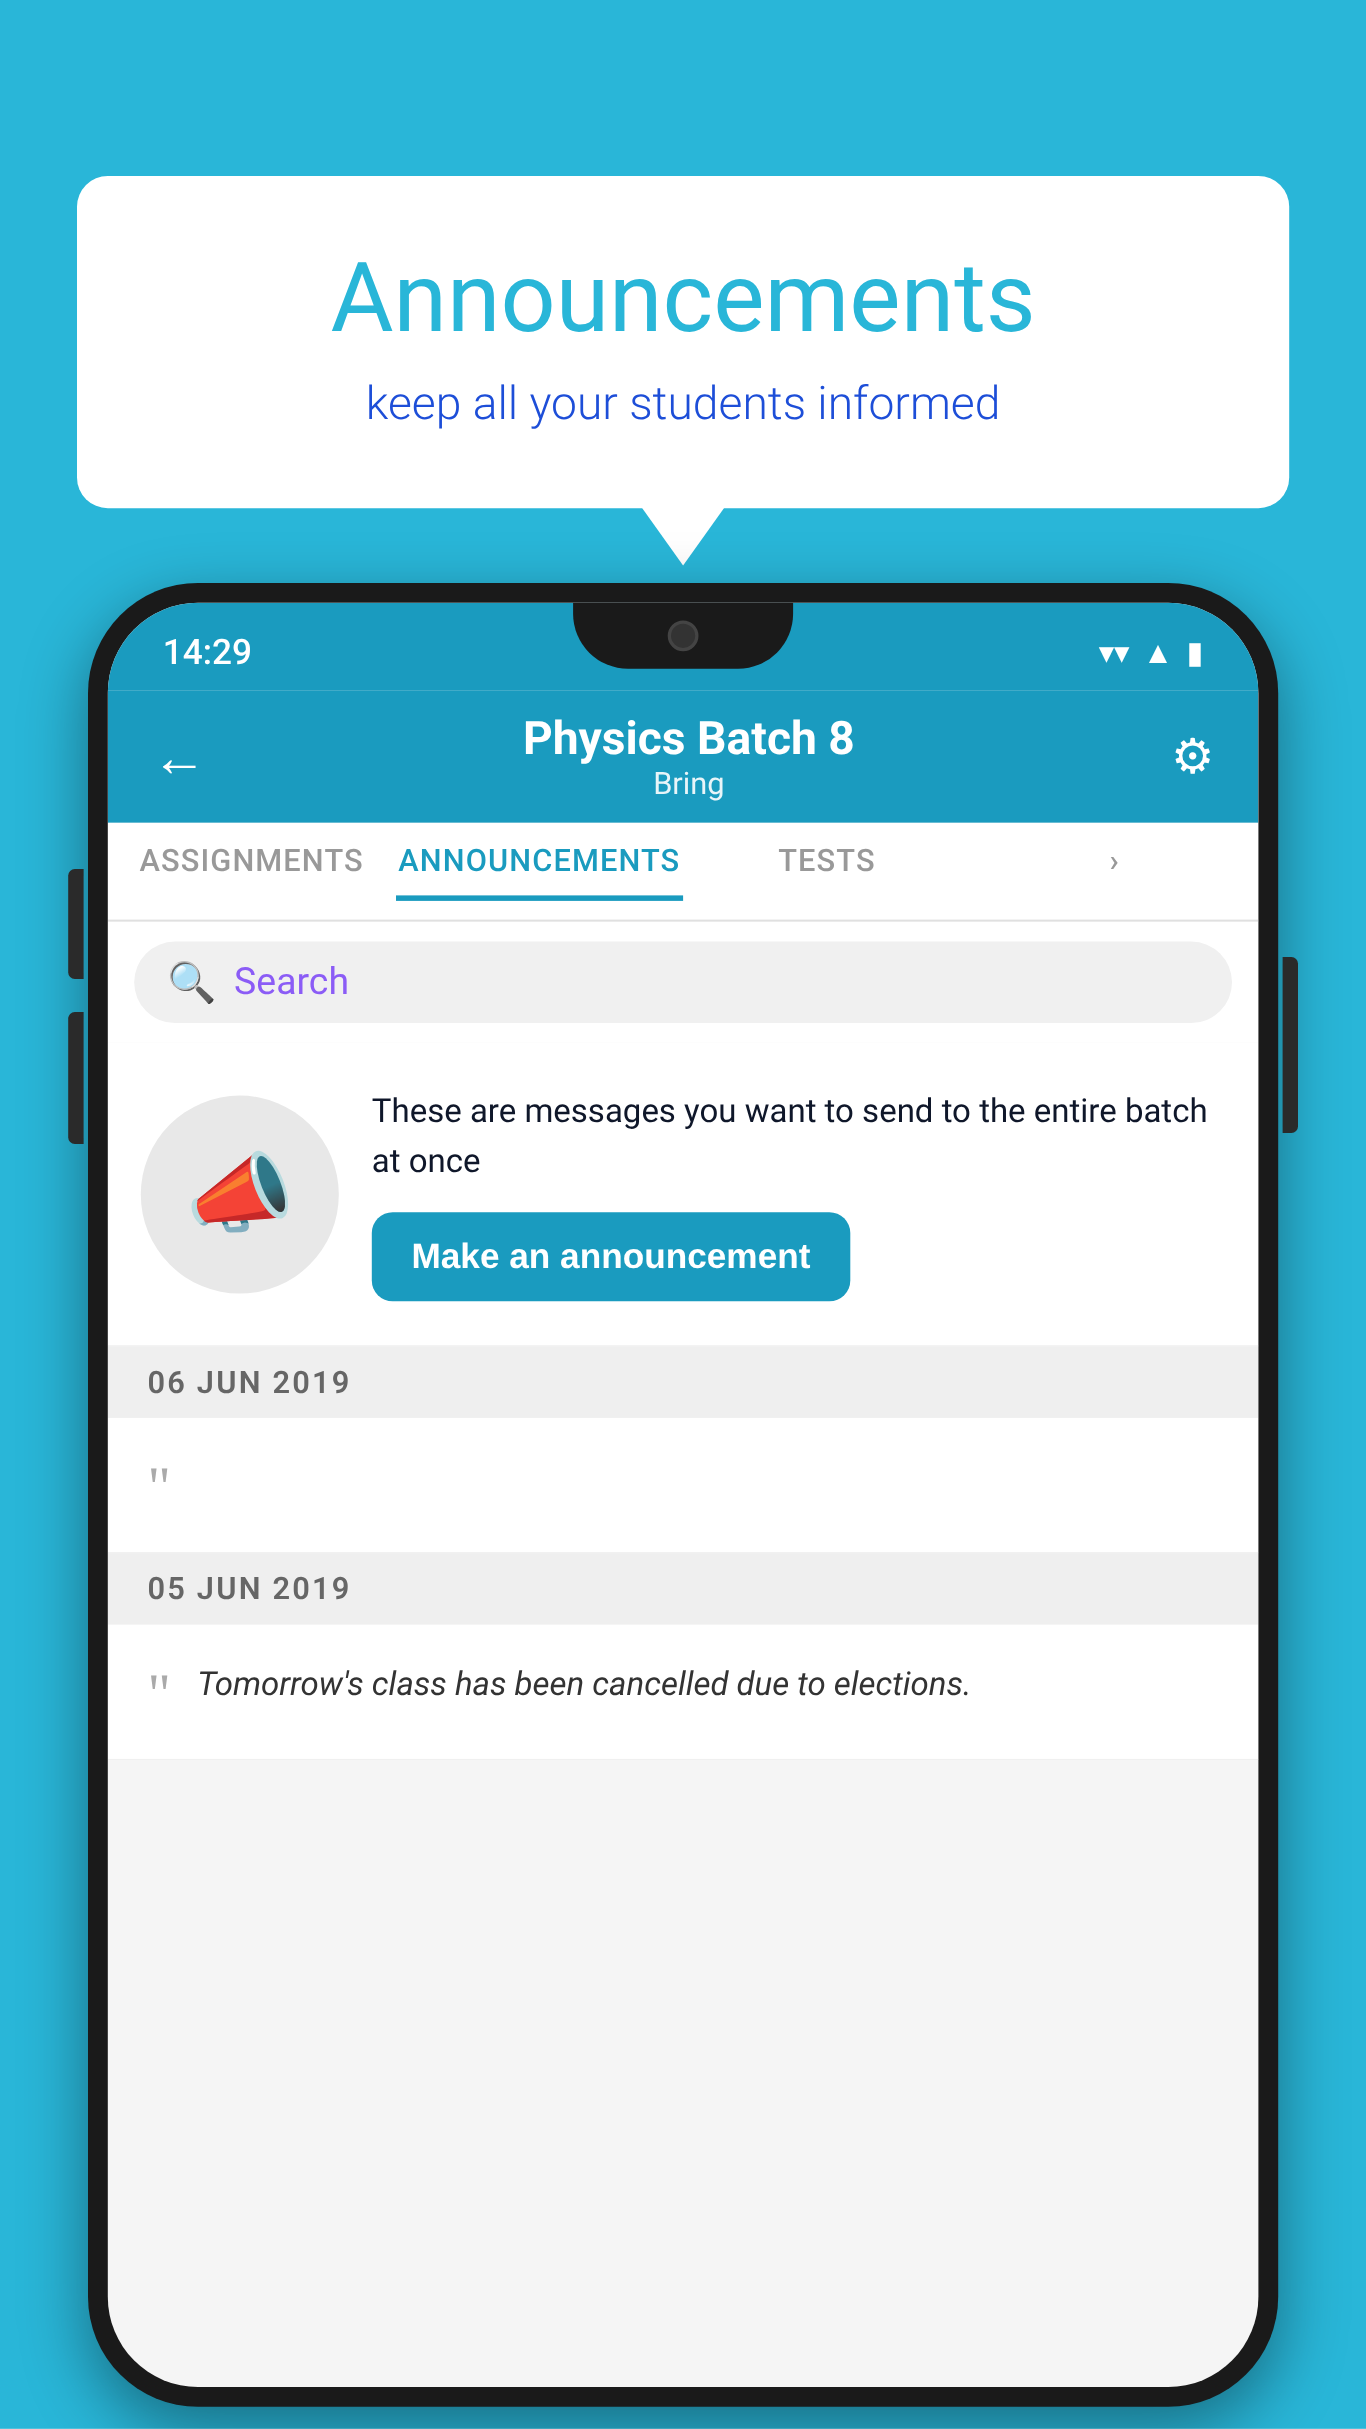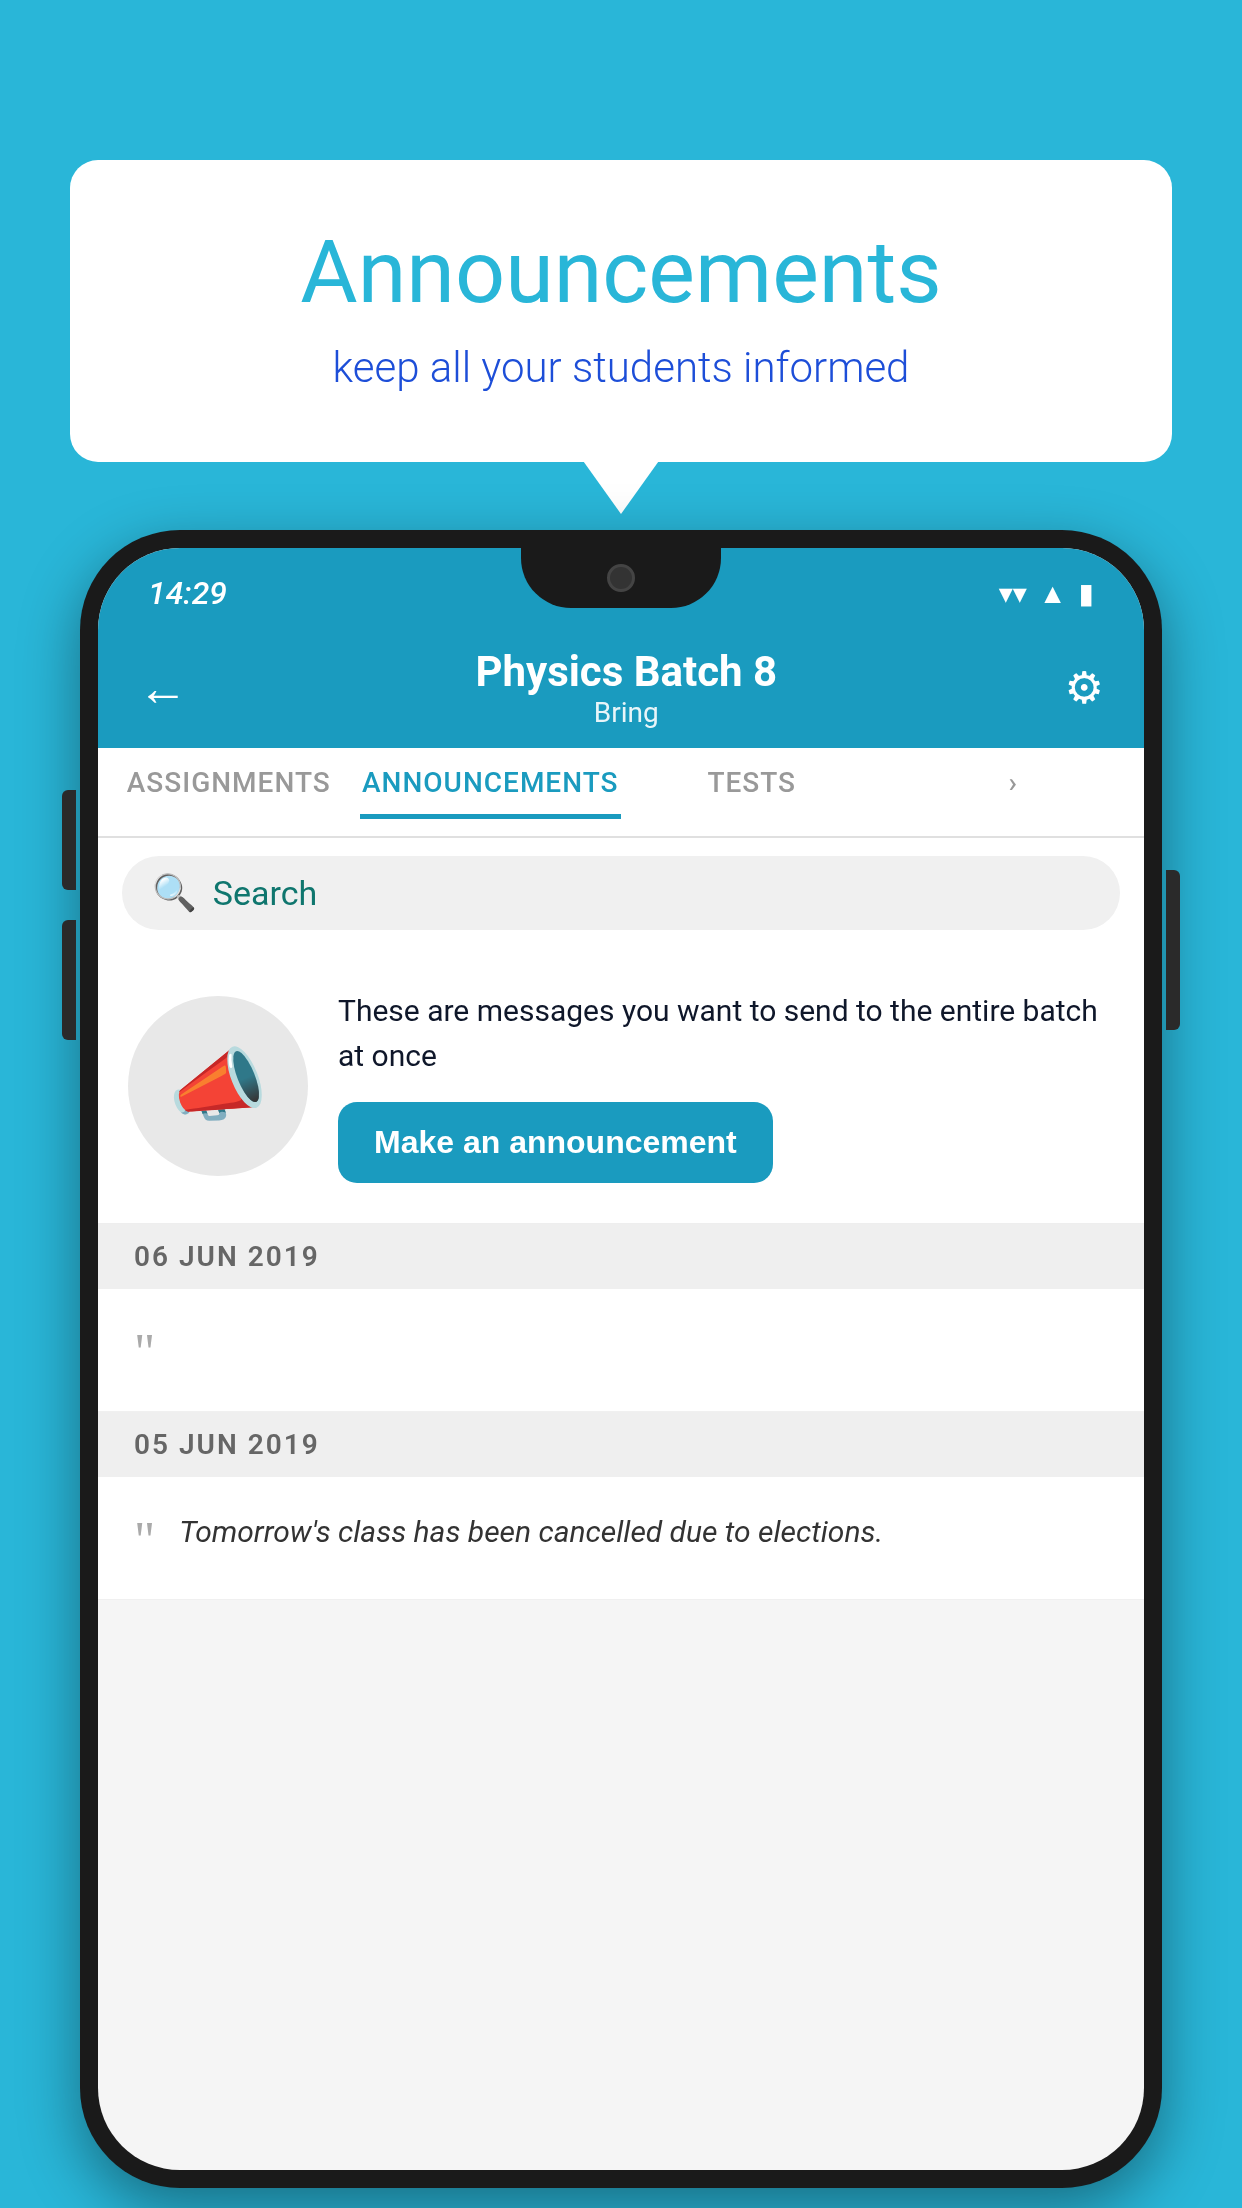--- a/index.html
+++ b/index.html
@@ -153,21 +153,20 @@
       align-items: center;
       justify-content: space-between;
       padding: 0 50px;
       padding-top: 10px;
     }
 
     .status-time {
       color: white;
       font-size: 32px;
       font-weight: 500;
-      font-style: italic;
     }
 
     .status-icons {
       display: flex;
       align-items: center;
       gap: 12px;
     }
 
     .wifi-icon, .signal-icon, .battery-icon {
       color: white;
@@ -261,21 +260,21 @@
       padding: 16px 30px;
       gap: 16px;
     }
 
     .search-icon-wrapper {
       color: #999;
       font-size: 36px;
     }
 
     .search-placeholder {
-      color: #0f766e;
+      color: #8b5cf6;
       font-size: 34px;
     }
 
     
     .announcement-promo {
       background: white;
       padding: 40px 30px;
       display: flex;
       align-items: center;
       gap: 30px;

